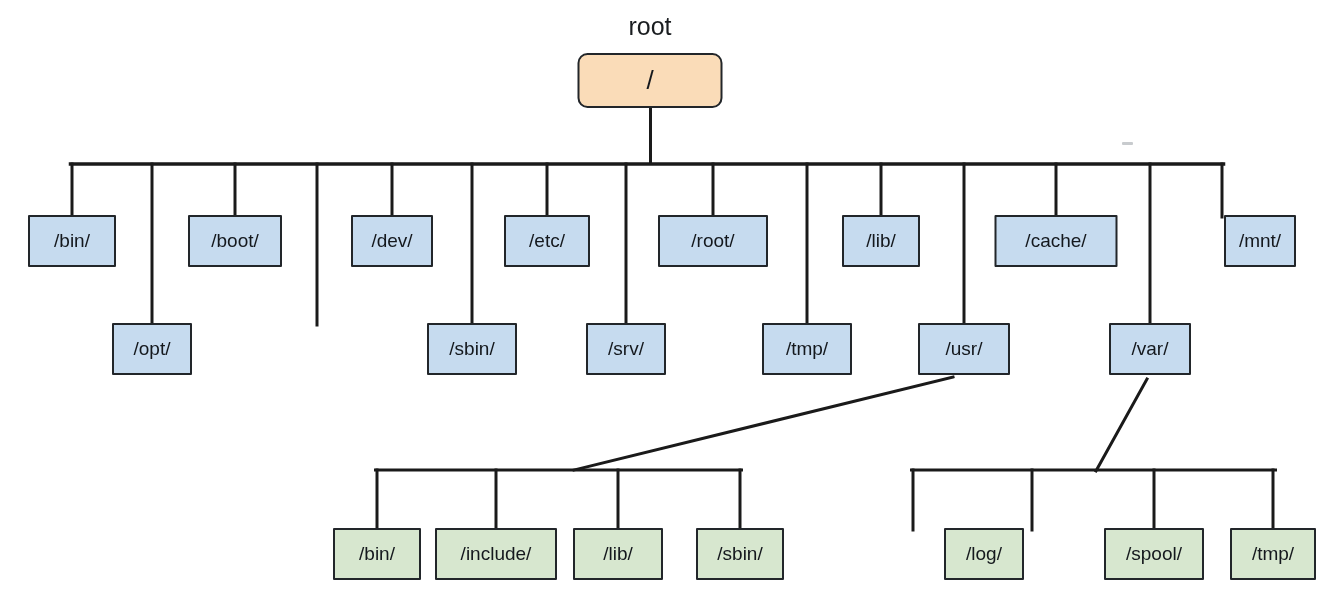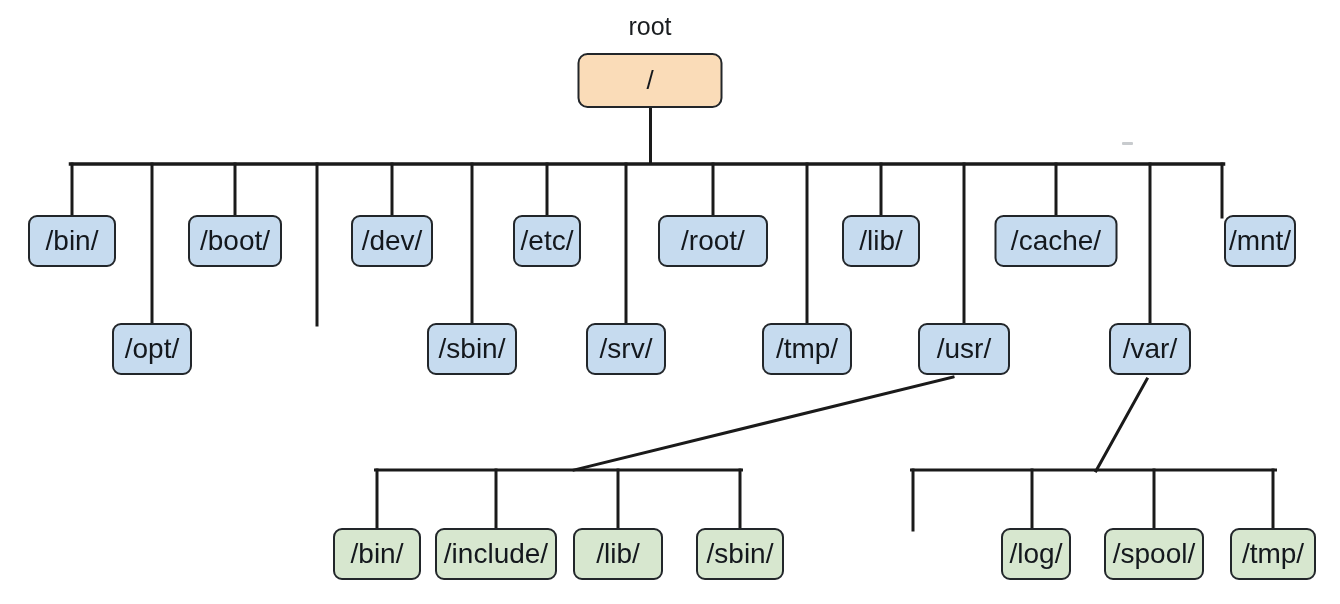--- a/index.html
+++ b/index.html
@@ -17,22 +17,22 @@
     transform:translateX(-50%);
     font-size:25px;color:#1a1d20;
     white-space:nowrap;
   }
   .node{
     position:absolute;
     transform:translateX(-50%);
     display:flex;align-items:center;justify-content:center;
     box-sizing:border-box;
     border:2.5px solid var(--border);
-    border-radius:9px;
-    font-size:28px;color:#14181d;
+    border-radius:1px;
+    font-size:19px;color:#14181d;
     white-space:nowrap;
     background:#fff;
   }
   .root-box{background:var(--root-fill);width:145px;height:55px;border-radius:10px;font-size:26px;}
   .lv1{background:var(--l1-fill);height:52px;}
   .lv2{background:var(--l2-fill);height:52px;}
   .row-upper{top:215px;}
   .row-lower{top:323px;}
   .row-green{top:528px;}
   .stray{
@@ -90,36 +90,36 @@
       </g>
     </g>
   </svg>
 
   <div class="caption" style="left:650px;top:12px">root</div>
   <div class="node root-box" style="left:650px;top:53px">/</div>
 
   <div class="node lv1 row-upper" style="left:72px;width:88px">/bin/</div>
   <div class="node lv1 row-upper" style="left:235px;width:94px">/boot/</div>
   <div class="node lv1 row-upper" style="left:392px;width:82px">/dev/</div>
-  <div class="node lv1 row-upper" style="left:547px;width:68px">/etc/</div>
+  <div class="node lv1 row-upper" style="left:547px;width:86px">/etc/</div>
   <div class="node lv1 row-upper" style="left:713px;width:110px">/root/</div>
   <div class="node lv1 row-upper" style="left:881px;width:78px">/lib/</div>
   <div class="node lv1 row-upper" style="left:1056px;width:123px">/cache/</div>
   <div class="node lv1 row-upper" style="left:1260px;width:72px">/mnt/</div>
 
   <div class="node lv1 row-lower" style="left:152px;width:80px">/opt/</div>
   <div class="node lv1 row-lower" style="left:472px;width:90px">/sbin/</div>
   <div class="node lv1 row-lower" style="left:626px;width:80px">/srv/</div>
   <div class="node lv1 row-lower" style="left:807px;width:90px">/tmp/</div>
   <div class="node lv1 row-lower" style="left:964px;width:92px">/usr/</div>
   <div class="node lv1 row-lower" style="left:1150px;width:82px">/var/</div>
 
   <div class="node lv2 row-green" style="left:377px;width:88px">/bin/</div>
   <div class="node lv2 row-green" style="left:496px;width:122px">/include/</div>
   <div class="node lv2 row-green" style="left:618px;width:90px">/lib/</div>
   <div class="node lv2 row-green" style="left:740px;width:88px">/sbin/</div>
 
-  <div class="node lv2 row-green" style="left:1036px;width:70px">/log/</div>
+  <div class="node lv2 row-green" style="left:984px;width:80px">/log/</div>
   <div class="node lv2 row-green" style="left:1154px;width:100px">/spool/</div>
   <div class="node lv2 row-green" style="left:1273px;width:86px">/tmp/</div>
 
   <div class="stray"></div>
 </div>
 
 </body></html>

